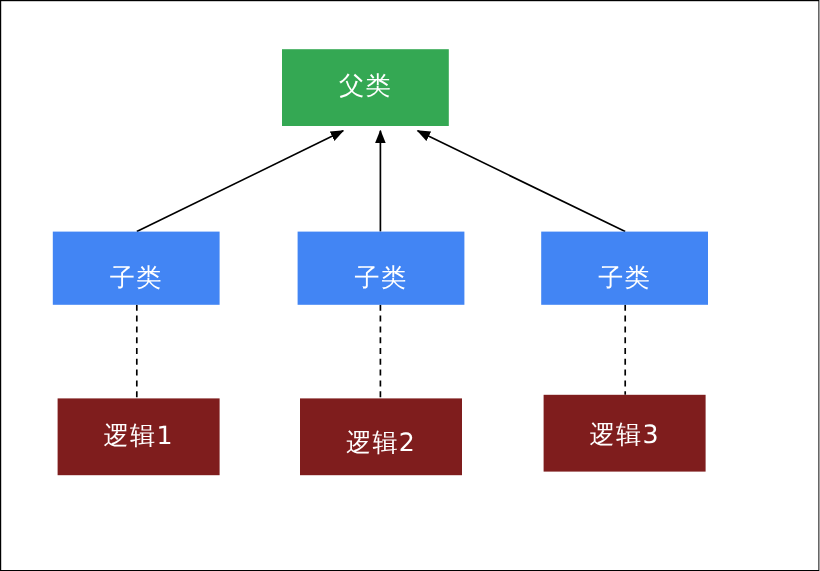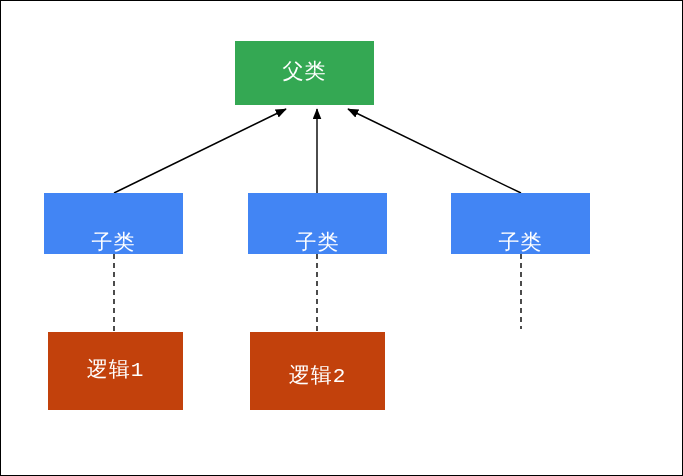--- a/index.html
+++ b/index.html
@@ -46,32 +46,31 @@
     height: 64px;
     background: #34a853;
     align-items: center;
     padding-bottom: 2px;
   }
   .node-child {
     top: 192px;
     width: 139px;
     height: 61px;
     background: #4285f4;
-    align-items: flex-end;
+    align-items: center;
     padding-top: 17px;
   }
   .child-1 { left: 43px; }
   .child-2 { left: 247px; }
   .child-3 { left: 450px; }
   .node-logic {
     width: 135px;
-    height: 78px;
-    background: #c2410c;
+    height: 64px;
+    background: #7f1d1d;
     align-items: center;
-    font-family: Liberation Mono, monospace;
   }
   .logic-1 { left: 47px;  top: 331px; }
   .logic-2 { left: 249px; top: 331px; }
   .logic-3 { left: 452px; top: 328px; }
   .logic-2 .node-label { position: relative; top: 6px; }
   .logic-3 .node-label { position: relative; top: 2px; }
 </style>
 </head>
 <body>
 
@@ -106,14 +105,17 @@
   <div class="node node-child child-3">
     <span class="node-label">子类</span>
   </div>
 
   <div class="node node-logic logic-1">
     <span class="node-label">逻辑1</span>
   </div>
   <div class="node node-logic logic-2">
     <span class="node-label">逻辑2</span>
   </div>
+  <div class="node node-logic logic-3">
+    <span class="node-label">逻辑3</span>
+  </div>
 
 </div>
 
 </body></html>

